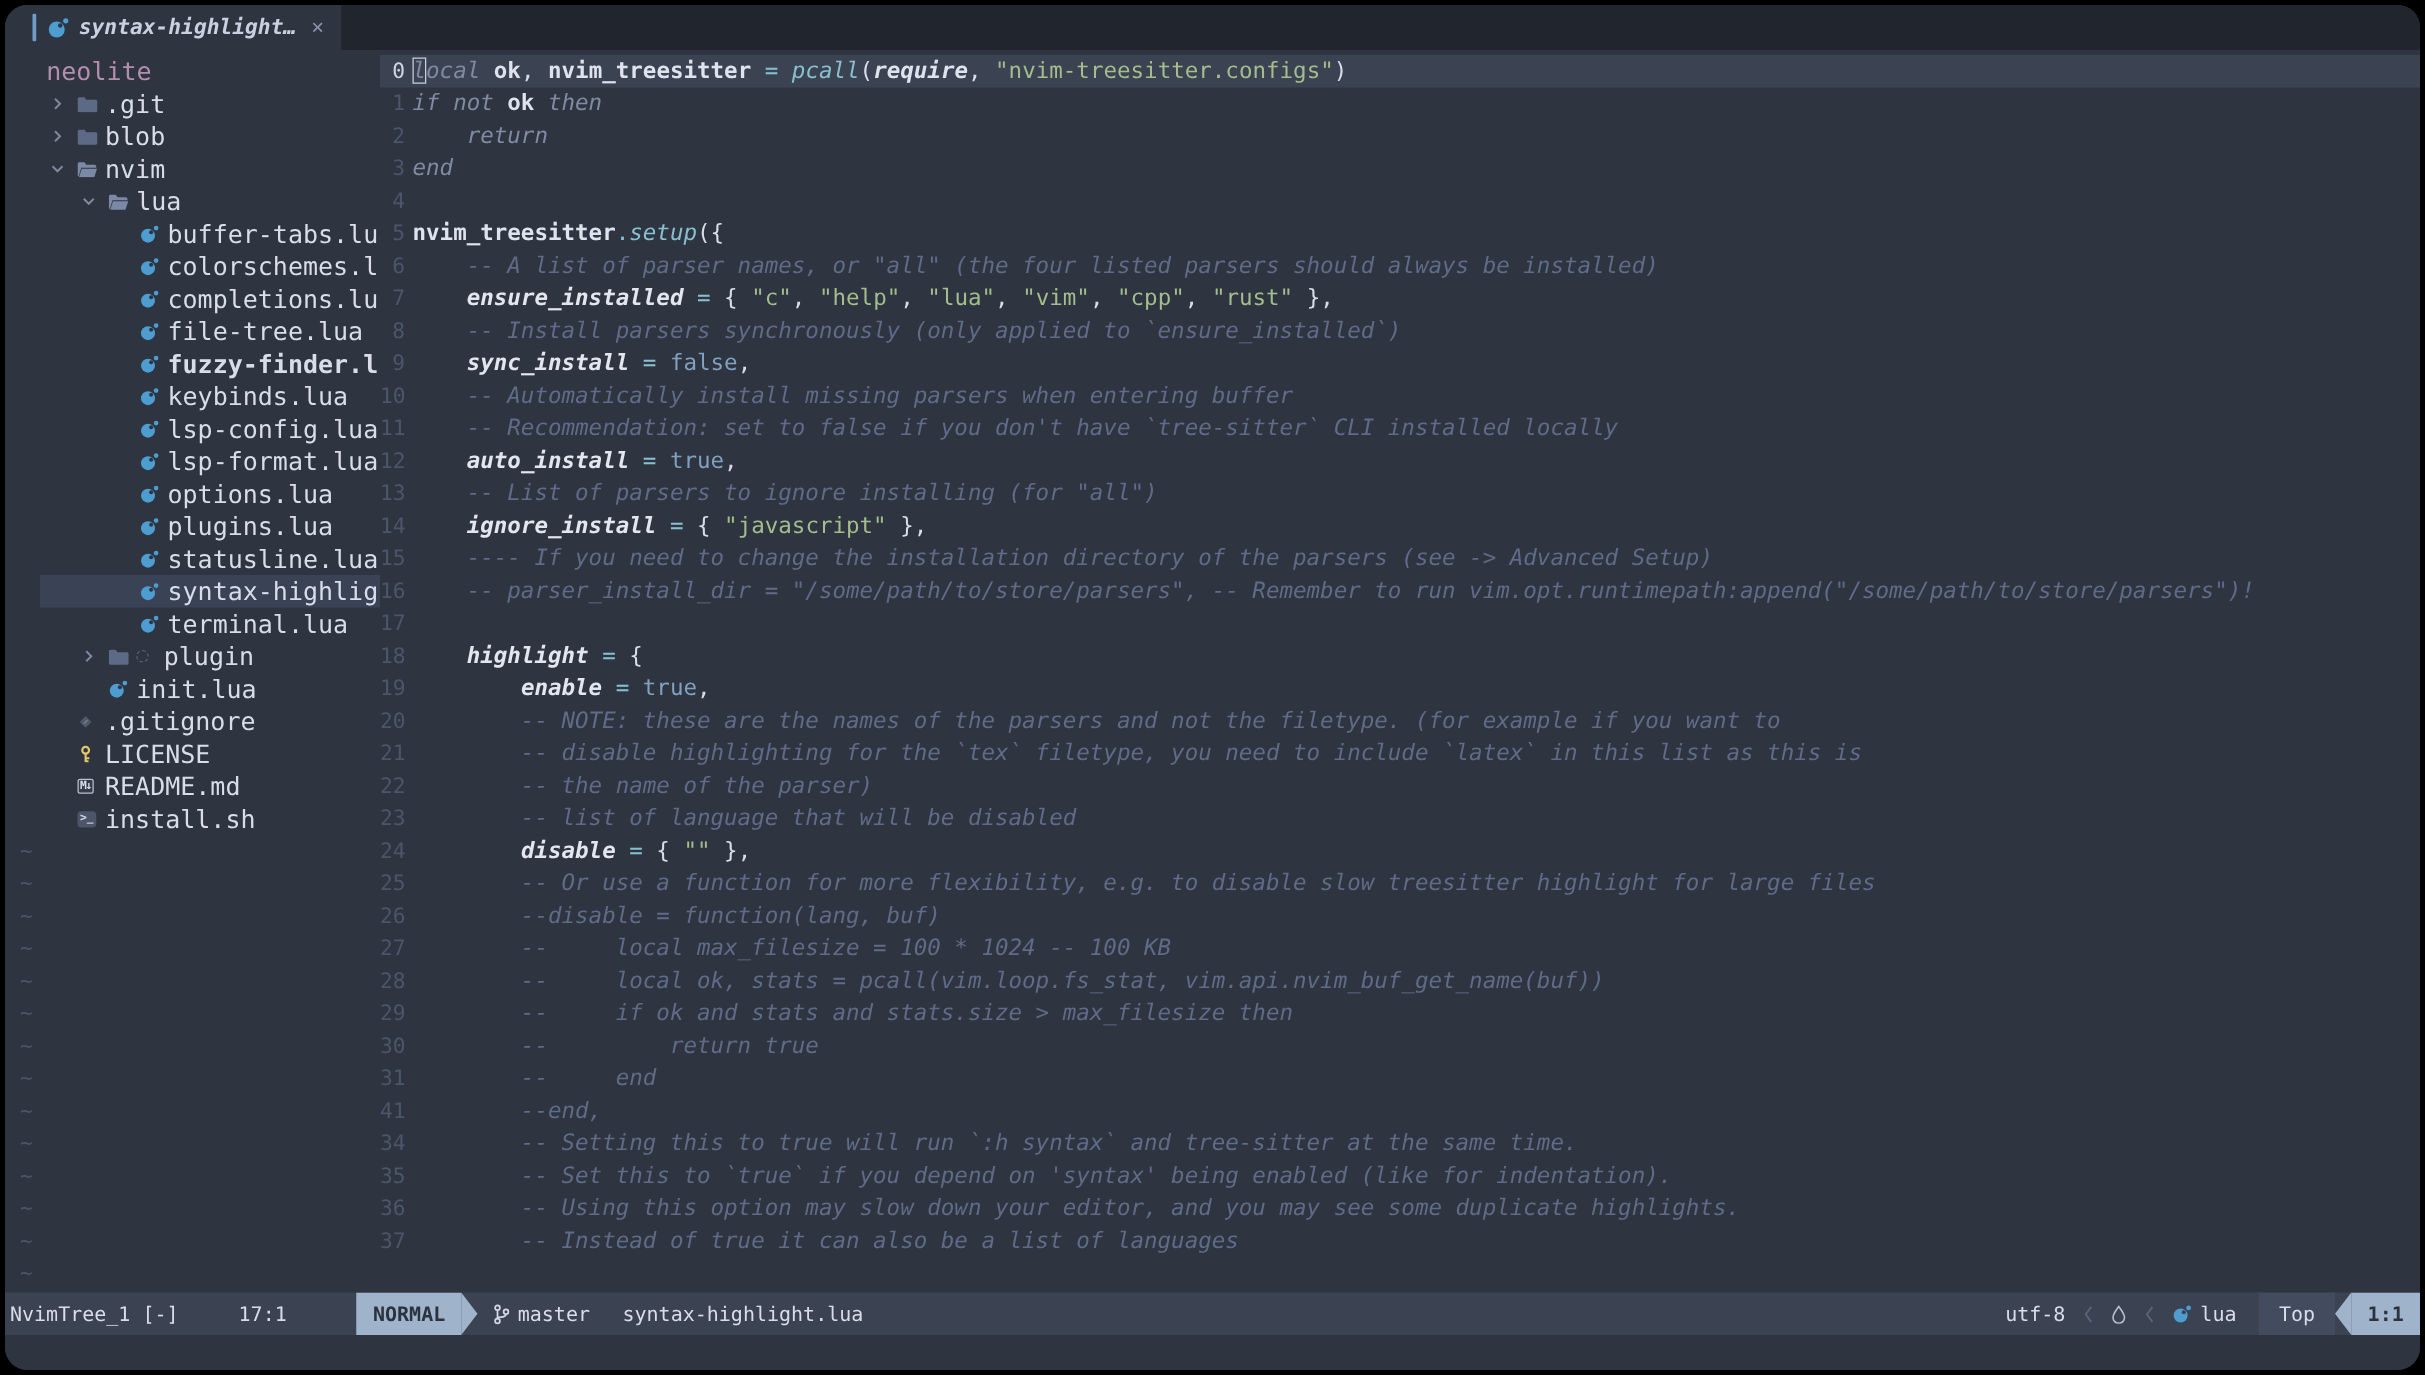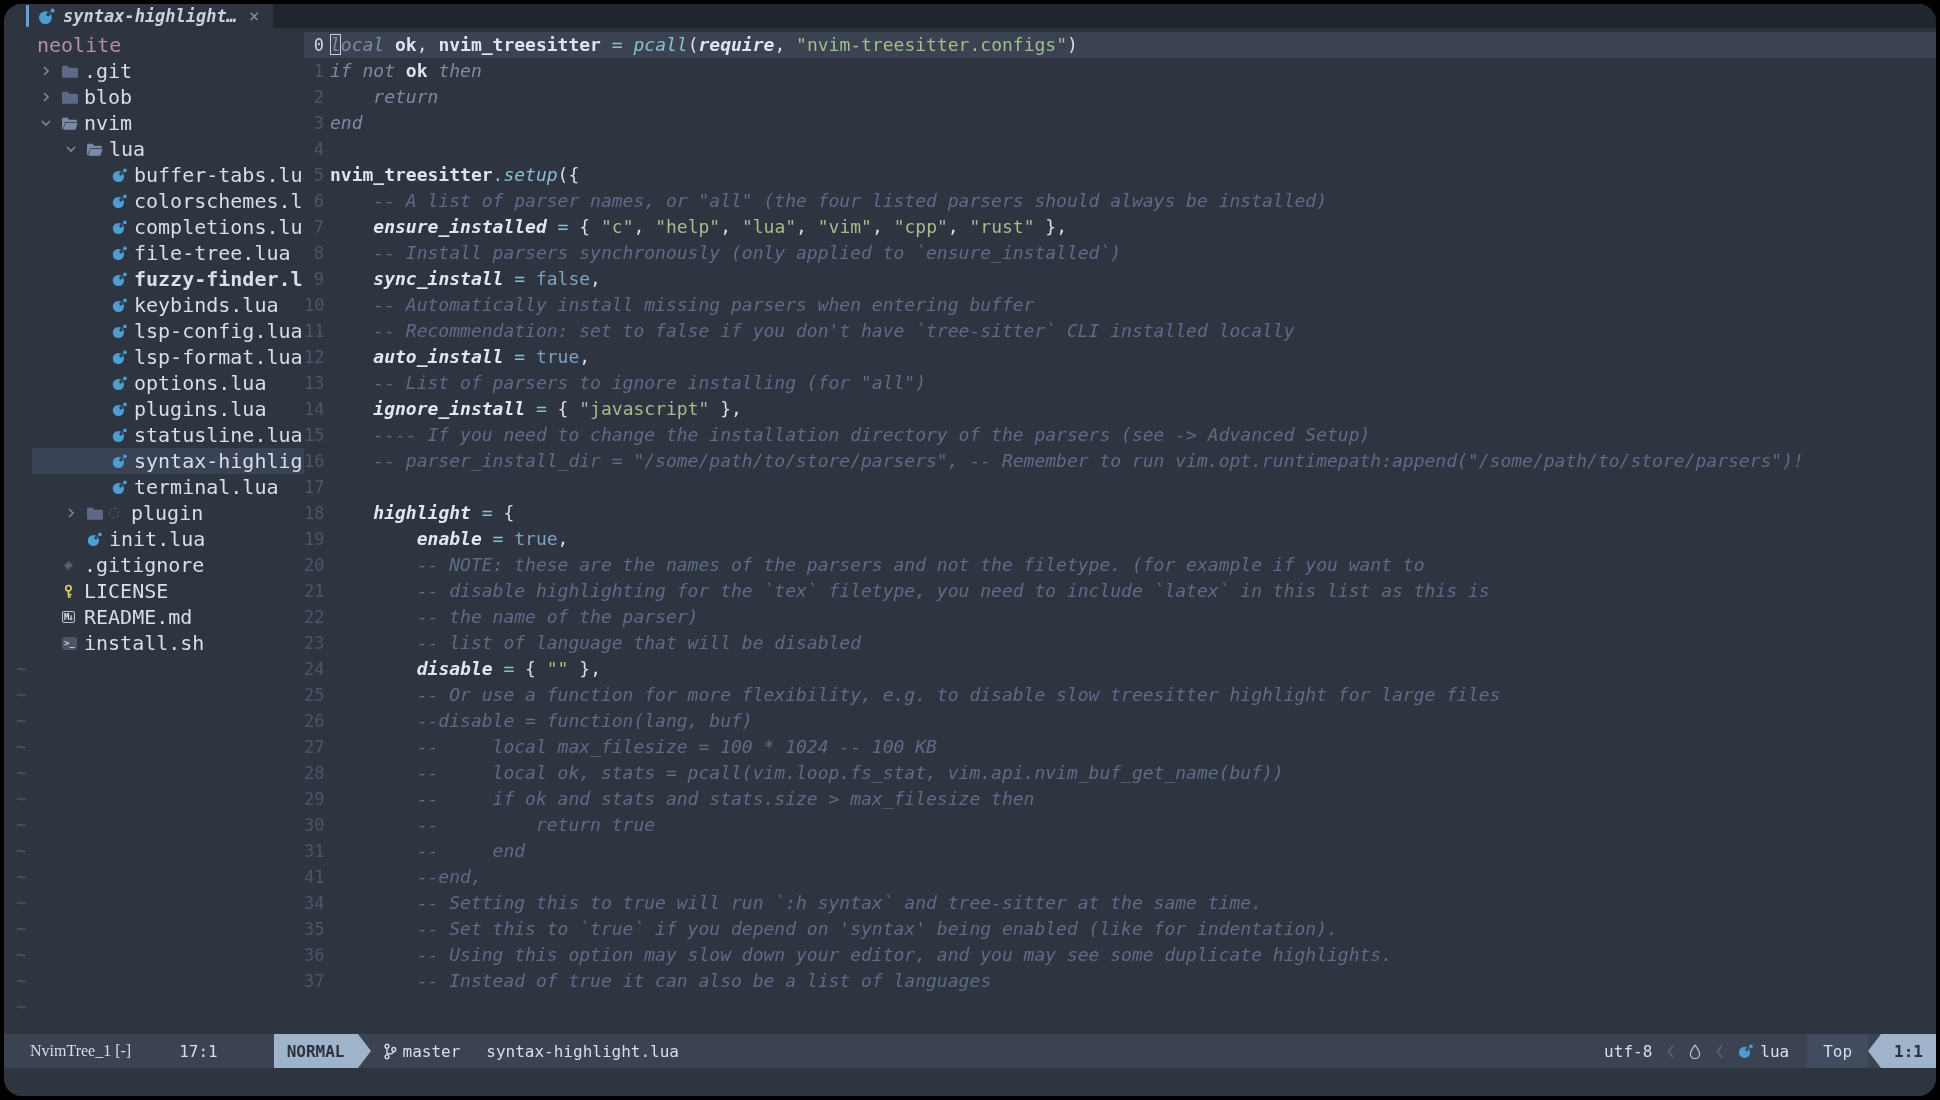--- a/index.html
+++ b/index.html
@@ -9,21 +9,21 @@
     --badge:#9fb4cb; --badge-fg:#2b3240; --root-pink:#b48ead;
     --lua-blue:#4d9dd0; --folder:#5d6a85; --folder-open:#7b89a6;
     --sel:#3a4356; --seg:#434c5e;
   }
   *{margin:0;padding:0;box-sizing:border-box;}
   html,body{width:1940px;height:1100px;background:#000;overflow:hidden;}
   body{font-family:"DejaVu Sans Mono",monospace;}
   .window{position:absolute;left:4px;top:4px;width:1932px;height:1092px;background:var(--bg);
     border-radius:18px;overflow:hidden;display:flex;flex-direction:column;}
   
-  .tabline{height:24px;display:flex;align-items:stretch;background:var(--bg);flex-shrink:0;}
+  .tabline{height:36px;display:flex;align-items:stretch;background:var(--bg);flex-shrink:0;}
   .tab{display:flex;align-items:center;padding:0 14px 0 0;background:var(--bg);min-width:198px;}
   .tab-indicator{width:3px;height:22px;background:#6d9dc9;margin:0 9px 0 22px;border-radius:1px;}
   .tab-icon{margin-right:8px;display:flex;align-items:center;}
   .tab-title{color:#c9d1e0;font-style:italic;font-weight:bold;font-size:17px;white-space:nowrap;}
   .tab-close{color:#8a93a6;font-size:17px;margin-left:12px;cursor:pointer;}
   .tabline-fill{flex:1;background:var(--bg-dark);border-radius:0 0 0 0;}
   
   .main{flex:1;display:flex;overflow:hidden;}
   .tree{width:300px;flex-shrink:0;padding-top:4px;overflow:hidden;position:relative;font-size:17px;}
   .tree-row{height:26px;display:flex;align-items:center;white-space:nowrap;color:var(--fg);cursor:pointer;}
@@ -52,21 +52,21 @@
   .tok-fl{color:#e2e7ef;font-weight:bold;font-style:italic;}
   .tok-f{color:var(--fn);font-style:italic;}
   .tok-o{color:var(--op);}
   .tok-p{color:var(--fg);}
   .tok-s{color:var(--str);}
   .tok-b{color:var(--bool);}
   .tok-cur{color:var(--kw);font-style:italic;outline:1.5px solid #c8d0e0;outline-offset:-1px;}
   
   .statusbar{height:34px;background:var(--bar);display:flex;align-items:center;font-size:16px;
     color:var(--fg);flex-shrink:0;overflow:hidden;}
-  .sb-buffer{margin-left:26px;font-family:Liberation Serif, serif;}
+  .sb-buffer{margin-left:4px;}
   .sb-treepos{margin-left:48px;}
   .badge{background:var(--badge);color:var(--badge-fg);font-weight:bold;height:34px;
     display:inline-flex;align-items:center;padding:0 13px;}
   .badge.mode{margin-left:56px;}
   .pl-right{width:0;height:0;border-top:17px solid transparent;border-bottom:17px solid transparent;
     border-left:13px solid var(--badge);}
   .pl-left{width:0;height:0;border-top:17px solid transparent;border-bottom:17px solid transparent;
     border-right:13px solid var(--badge);}
   .sb-branch{display:inline-flex;align-items:center;margin-left:12px;gap:6px;}
   .sb-file{margin-left:26px;}

